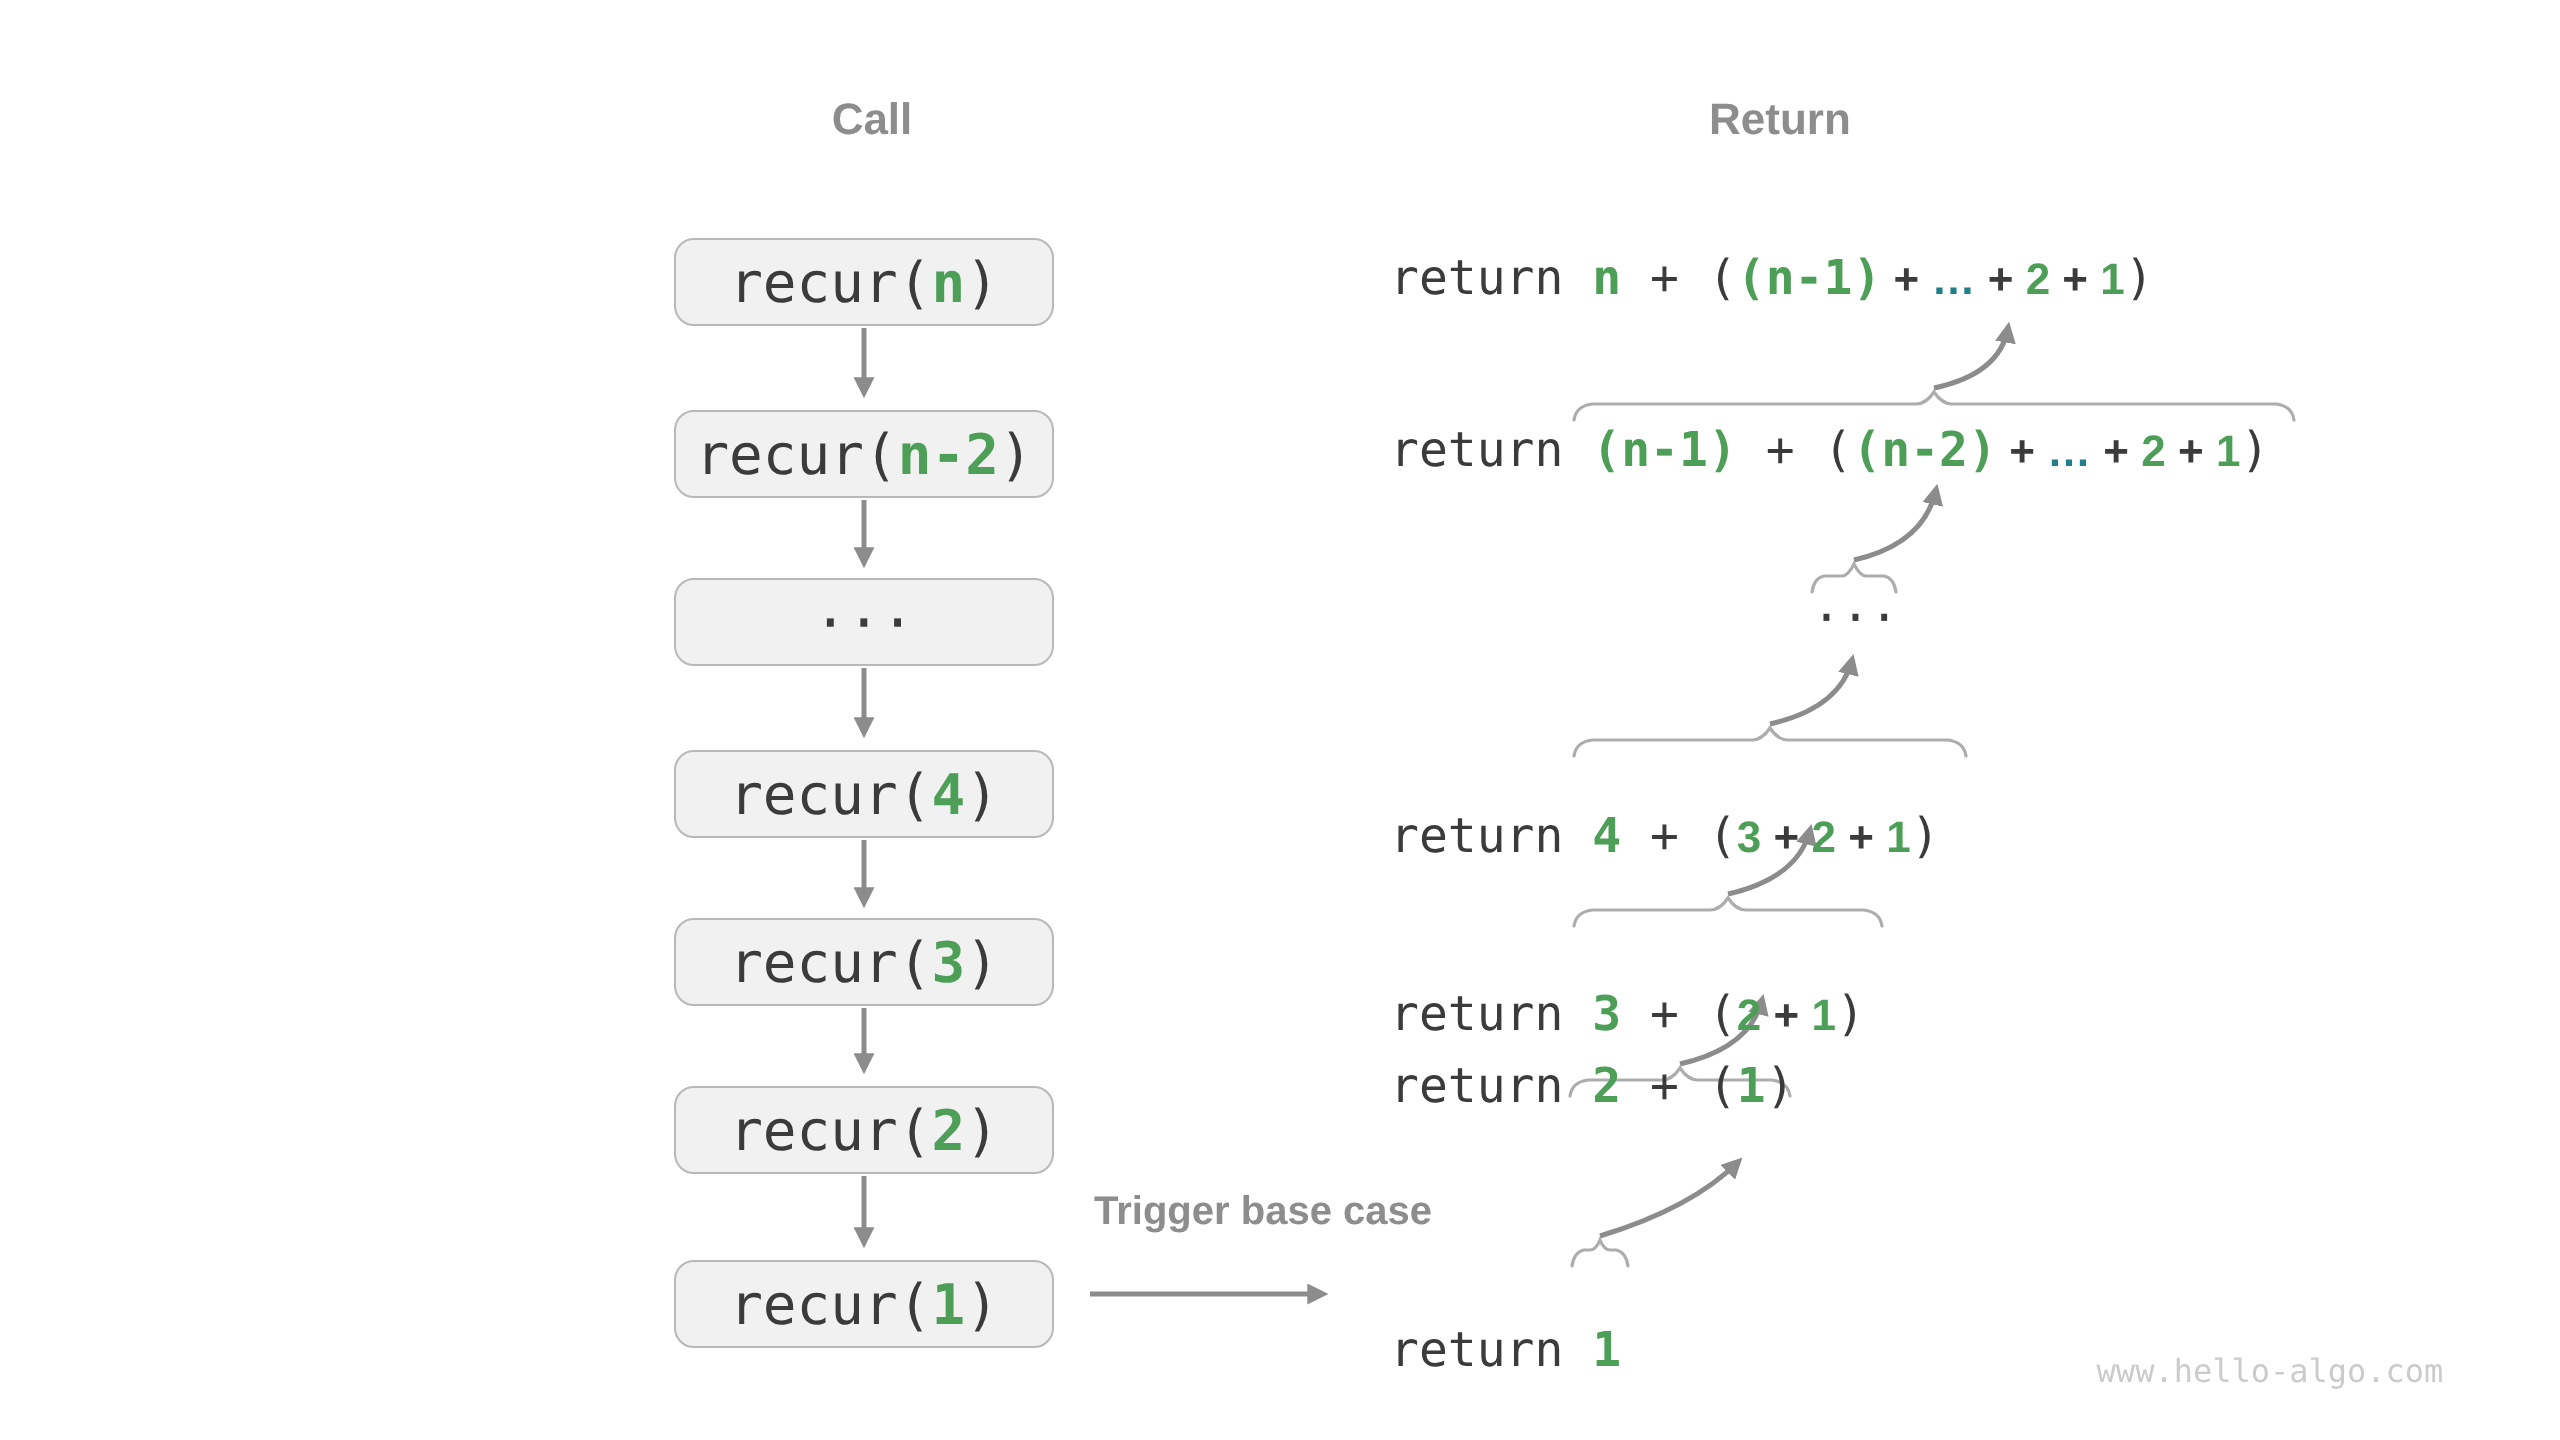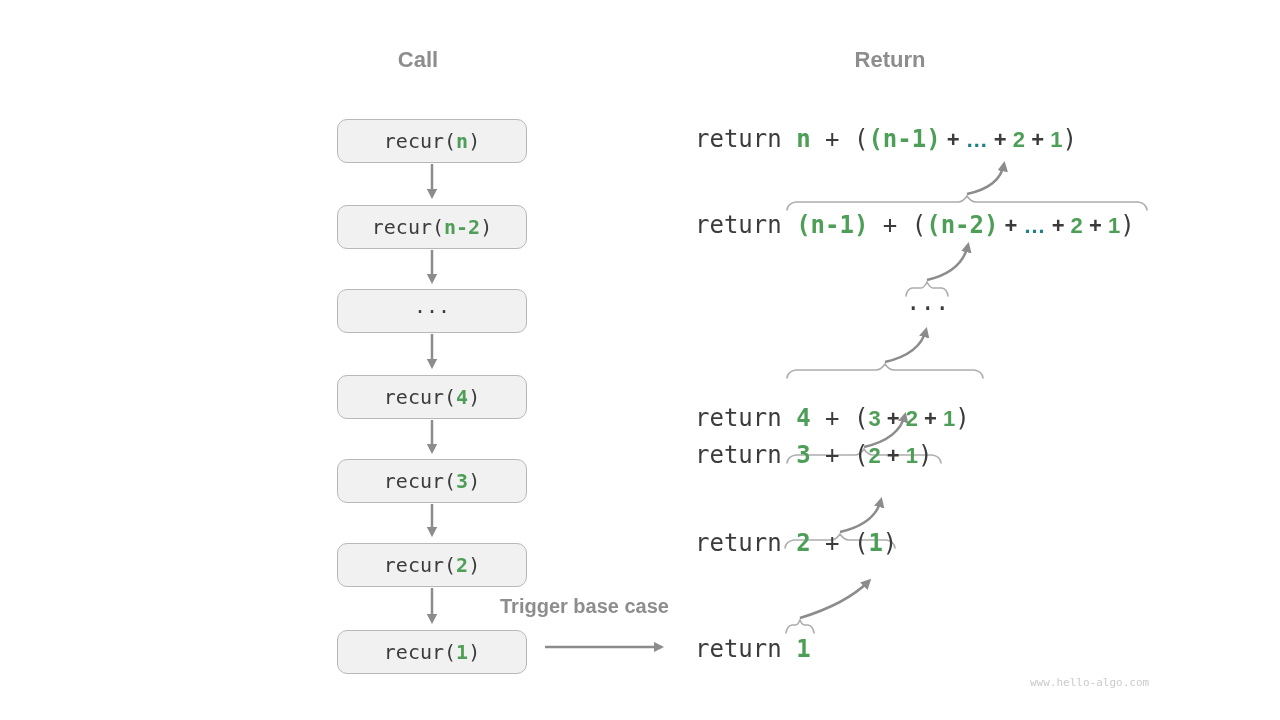--- a/index.html
+++ b/index.html
@@ -6,34 +6,34 @@
   body{
     width:1280px;height:720px;position:relative;background:#ffffff;
     font-family:"DejaVu Sans Mono","Liberation Mono",monospace;
     overflow:hidden;
     --dark:#3b3b3b; --green:#4d9e56; --teal:#20808a; --gray:#8d8d8d;
     --arrow:#8c8c8c; --brace:#adadad; --boxfill:#f1f1f1; --boxborder:#b8b8b8; --wm:#cbcbcb;
   }
   #underlay{position:absolute;left:0;top:0;width:1280px;height:720px}
   .hdr{position:absolute;top:47px;width:200px;text-align:center;
        font-family:"Liberation Sans",sans-serif;font-weight:bold;font-size:22px;color:var(--gray)}
-  #hdr-call{left:318px}
+  #hdr-call{left:336px}
   #hdr-return{left:790px}
   .box{position:absolute;left:337px;width:190px;height:44px;box-sizing:border-box;
        border:1.6px solid var(--boxborder);border-radius:10px;background:var(--boxfill);
-       display:flex;align-items:center;justify-content:center;font-size:20px;white-space:pre}
+       display:flex;align-items:center;justify-content:center;font-size:28px;white-space:pre}
   .ret{position:absolute;left:695px;height:34px;line-height:30px;font-size:24px;white-space:pre}
   .c-dark{color:var(--dark)}
   .c-green{color:var(--green);font-weight:bold}
   .c-teal{color:var(--teal);font-weight:bold}
   .f-t{font-family:"Liberation Sans",sans-serif;font-weight:bold;font-size:22px}
-  .trigger{position:absolute;left:500px;top:595px;width:216px;text-align:left;
+  .trigger{position:absolute;left:500px;top:595px;width:216px;text-align:right;
            font-family:"Liberation Sans",sans-serif;font-weight:bold;font-size:20px;color:var(--gray)}
-  .watermark{position:absolute;left:1030px;top:676px;width:210px;text-align:left;
-             font-size:11px;color:var(--wm)}
+  .watermark{position:absolute;left:1030px;top:676px;width:210px;text-align:center;
+             font-size:16px;color:var(--wm)}
   .arrow{stroke:var(--arrow);stroke-width:2.5;fill:none}
   .brace{stroke:var(--brace);stroke-width:1.6;fill:none;stroke-linecap:round}
 </style>
 </head>
 <body style="--dark: #3b3b3b; --green: #4d9e56; --teal: #20808a; --gray: #8d8d8d; --arrow: #8c8c8c; --brace: #adadad; --boxfill: #f1f1f1; --boxborder: #b8b8b8; --wm: #cbcbcb;">
 
 <svg id="underlay" viewBox="0 0 1280 720">
   <defs>
     <marker id="ah" viewBox="0 0 10 10" refX="7" refY="5" markerWidth="4.2" markerHeight="4.2" orient="auto-start-reverse">
       <path d="M0,0 L10,5 L0,10 z" fill="#8c8c8c"></path>
@@ -77,18 +77,18 @@
 <div class="box" style="top:289px"><span class="c-dark">···</span></div>
 <div class="box" style="top:375px"><span class="c-dark">recur(</span><span class="c-green">4</span><span class="c-dark">)</span></div>
 <div class="box" style="top:459px"><span class="c-dark">recur(</span><span class="c-green">3</span><span class="c-dark">)</span></div>
 <div class="box" style="top:543px"><span class="c-dark">recur(</span><span class="c-green">2</span><span class="c-dark">)</span></div>
 <div class="box" style="top:630px"><span class="c-dark">recur(</span><span class="c-green">1</span><span class="c-dark">)</span></div>
 
 <div class="ret" style="top:124px"><span class="c-dark">return </span><span class="c-green">n</span><span class="c-dark"> + (</span><span class="c-green">(n-1)</span><span class="c-dark f-t"> + </span><span class="c-teal f-t">…</span><span class="c-dark f-t"> + </span><span class="c-green f-t">2</span><span class="c-dark f-t"> + </span><span class="c-green f-t">1</span><span class="c-dark">)</span></div>
 <div class="ret" style="top:210px"><span class="c-dark">return </span><span class="c-green">(n-1)</span><span class="c-dark"> + (</span><span class="c-green">(n-2)</span><span class="c-dark f-t"> + </span><span class="c-teal f-t">…</span><span class="c-dark f-t"> + </span><span class="c-green f-t">2</span><span class="c-dark f-t"> + </span><span class="c-green f-t">1</span><span class="c-dark">)</span></div>
 <div class="ret" style="top:294px;left:906px"><span class="c-dark">···</span></div>
 <div class="ret" style="top:403px"><span class="c-dark">return </span><span class="c-green">4</span><span class="c-dark"> + (</span><span class="c-green f-t">3</span><span class="c-dark f-t"> + </span><span class="c-green f-t">2</span><span class="c-dark f-t"> + </span><span class="c-green f-t">1</span><span class="c-dark">)</span></div>
-<div class="ret" style="top:440px"><span class="c-dark">return </span><span class="c-green">3</span><span class="c-dark"> + (</span><span class="c-green f-t">2</span><span class="c-dark f-t"> + </span><span class="c-green f-t">1</span><span class="c-dark">)</span></div>
+<div class="ret" style="top:492px"><span class="c-dark">return </span><span class="c-green">3</span><span class="c-dark"> + (</span><span class="c-green f-t">2</span><span class="c-dark f-t"> + </span><span class="c-green f-t">1</span><span class="c-dark">)</span></div>
 <div class="ret" style="top:528px"><span class="c-dark">return </span><span class="c-green">2</span><span class="c-dark"> + (</span><span class="c-green">1</span><span class="c-dark">)</span></div>
-<div class="ret" style="top:634px"><span class="c-dark">return </span><span class="c-green">1</span></div>
+<div class="ret" style="top:660px"><span class="c-dark">return </span><span class="c-green">1</span></div>
 
 <div class="trigger">Trigger base case</div>
 <div class="watermark">www.hello-algo.com</div>
 
 </body></html>

